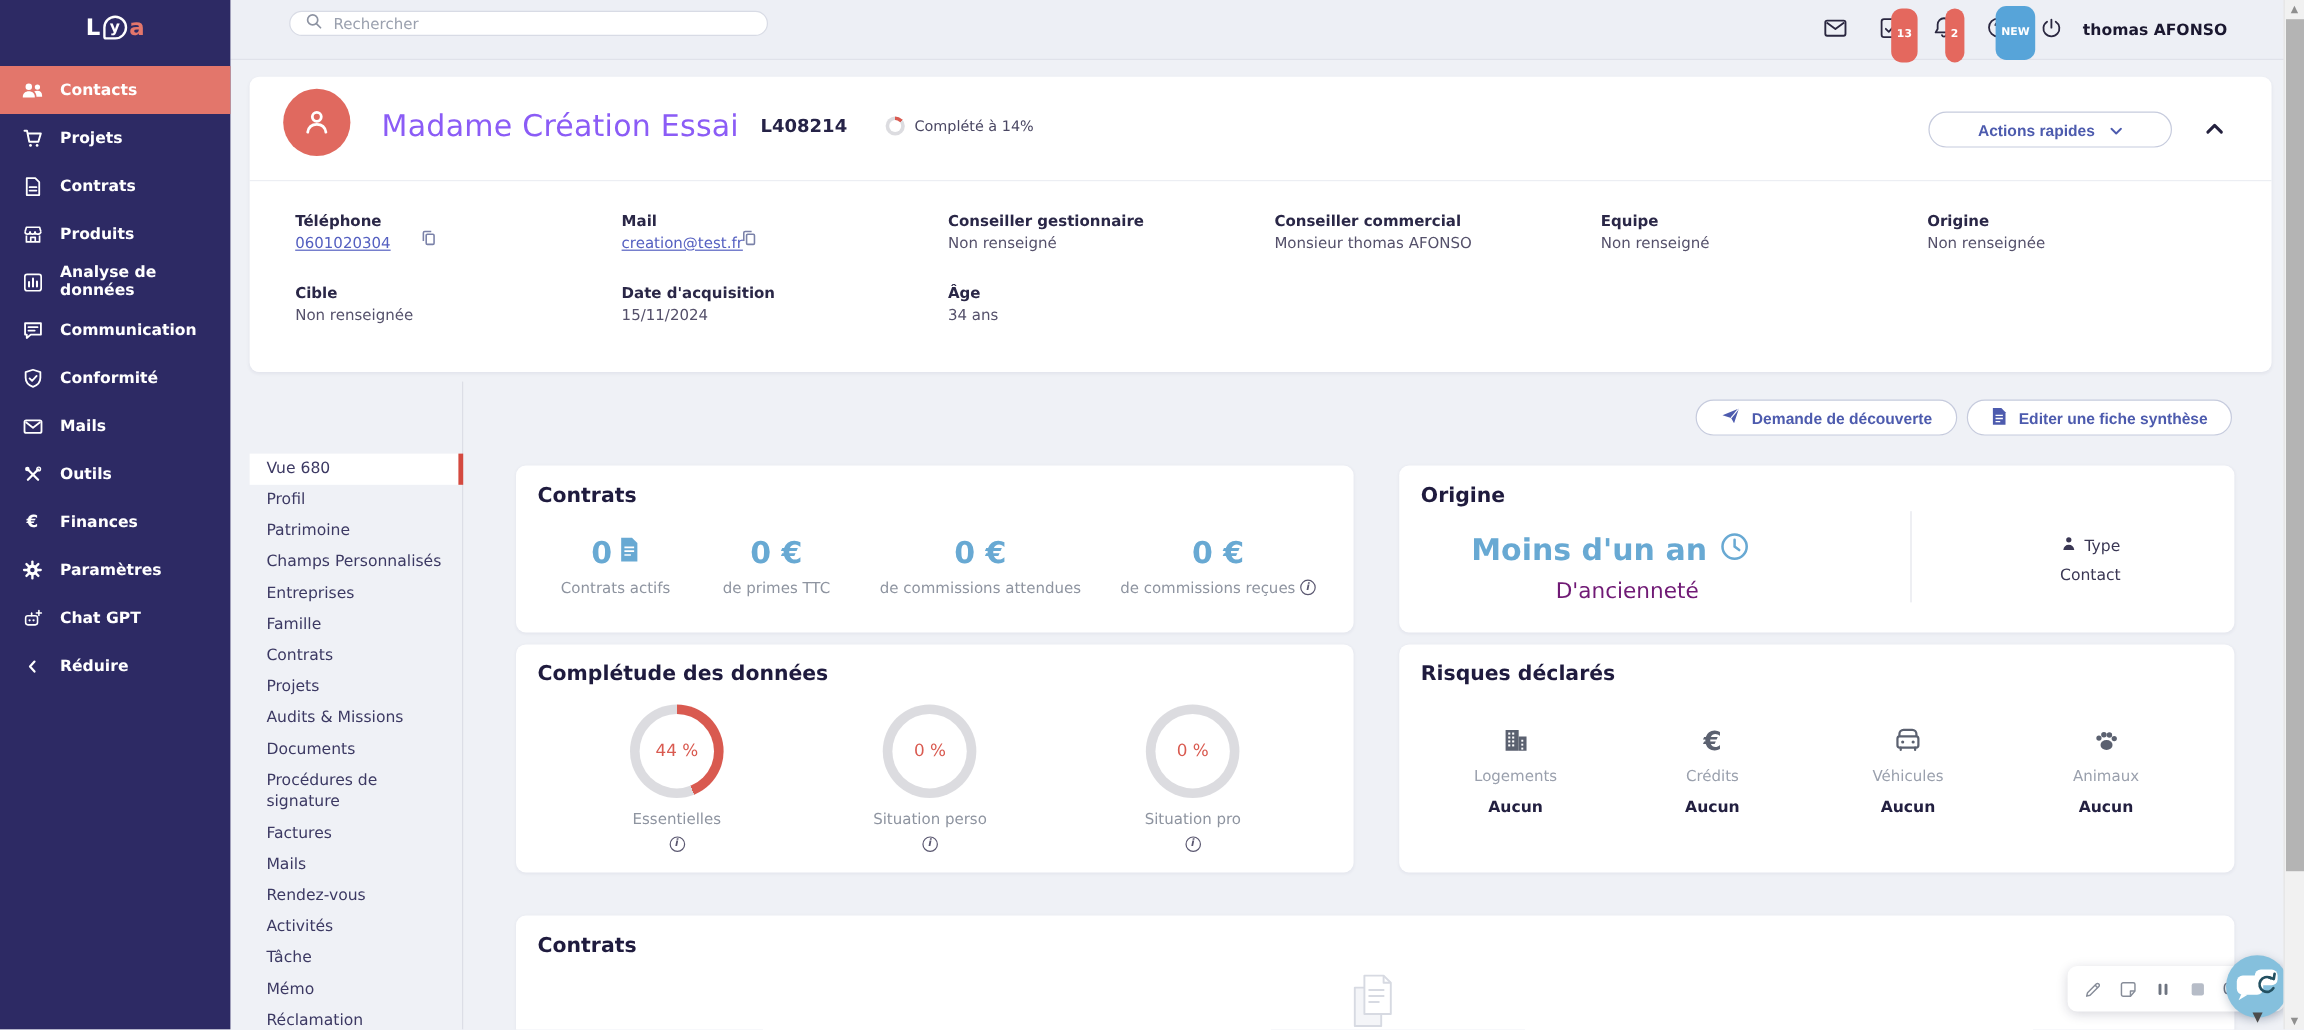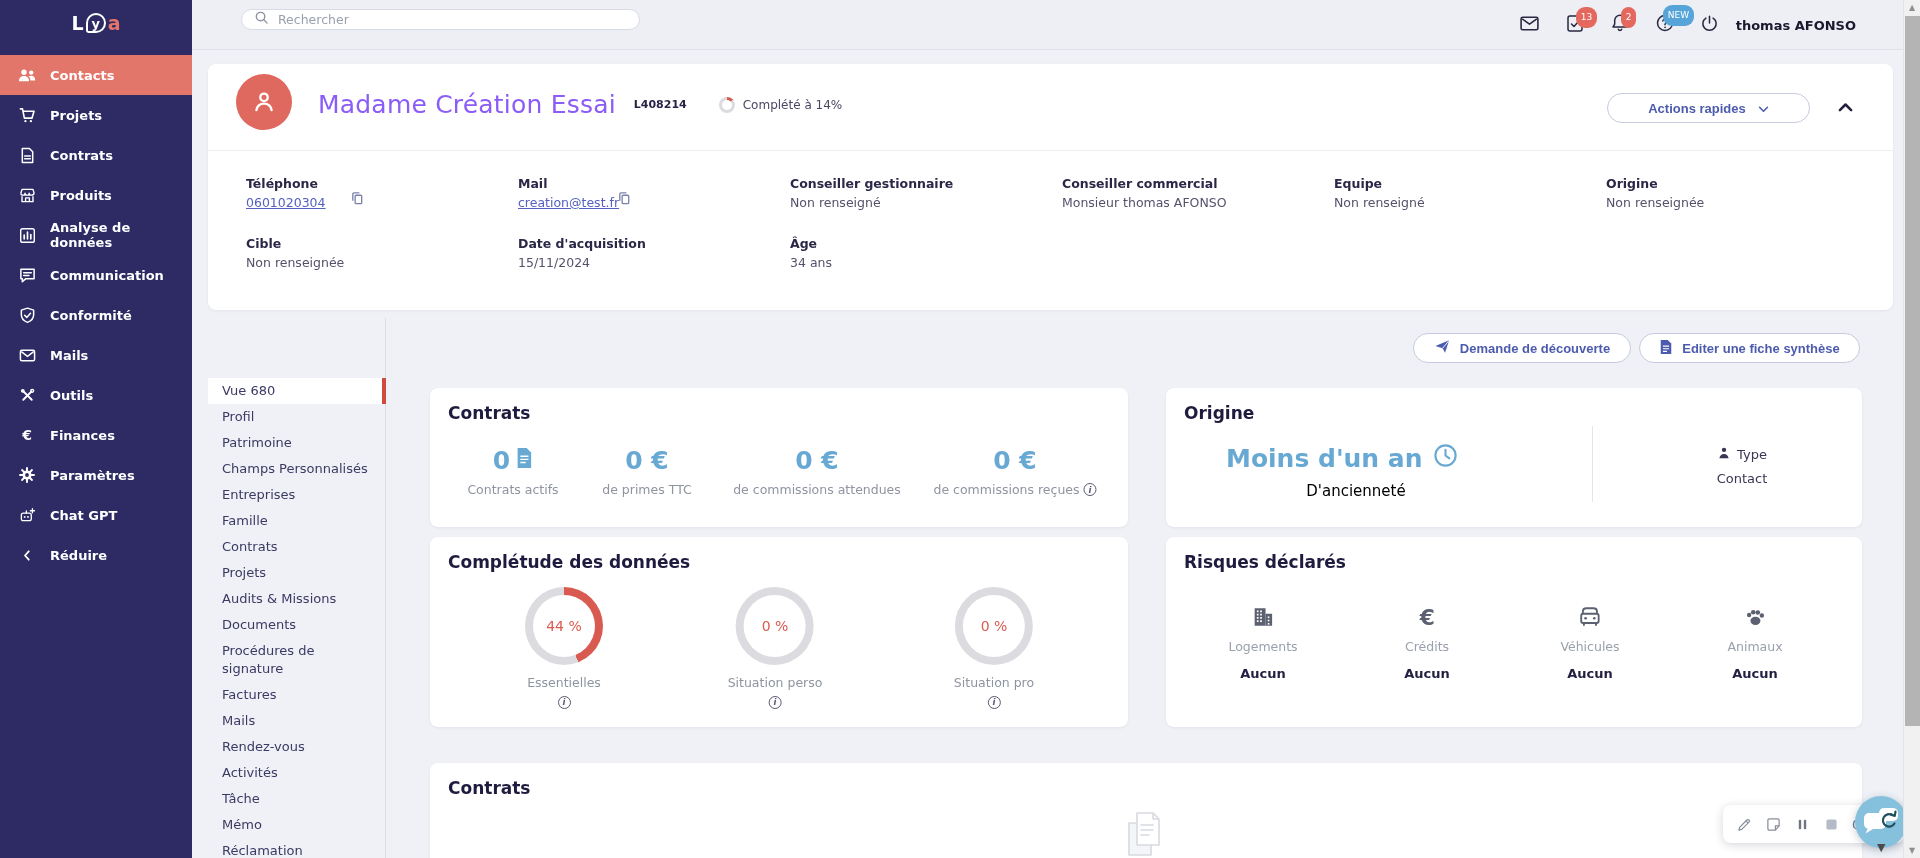--- a/index.html
+++ b/index.html
@@ -16,30 +16,30 @@
   .nav-item.active { background:#E3766B; }
   .nav-ic { width:20px; height:20px; flex:none; display:flex; align-items:center; justify-content:center; }
 
   
   .topbar { position:absolute; left:192px; top:0; width:1728px; height:50px; background:#EDEFF5; border-bottom:1px solid #E0E2EA; z-index:10; }
   .search { position:absolute; left:49px; top:9px; width:399px; height:21px; background:#fff; border:1px solid #D8DBE5; border-radius:14px; display:flex; align-items:center; gap:9px; padding:0 12px; }
   .search input { border:none; outline:none; flex:1; font-size:12.5px; color:#555; background:transparent; font-family:inherit; }
   .search input::placeholder { color:#9AA0AE; }
   .tb-right { position:absolute; right:64px; top:0; height:50px; display:flex; align-items:center; gap:23px; }
   .tb-icon { position:relative; width:22px; height:22px; display:flex; align-items:center; justify-content:center; cursor:pointer; }
-  .badge { position:absolute; top:-7px; left:12px; background:#E4685E; color:#fff; font-size:9px; font-weight:normal; padding:6px 5px; border-radius:9px; line-height:1; }
+  .badge { position:absolute; top:-7px; left:12px; background:#E4685E; color:#fff; font-size:9px; font-weight:bold; padding:18px 5px; border-radius:9px; line-height:1; }
   .badge.new { background:#57A4D9; left:9px; top:-9px; }
   .tb-user { font-size:13px; font-weight:bold; color:#1B1830; margin-left:-8px; cursor:pointer; }
 
   
   .header-card { position:absolute; left:208px; top:64px; width:1685px; height:246px; background:#fff; border-radius:8px; box-shadow:0 1px 3px rgba(40,35,90,.06); z-index:5; }
   .avatar { position:absolute; left:28px; top:10px; width:56px; height:56px; border-radius:50%; background:#E0695F; display:flex; align-items:center; justify-content:center; }
   .title-row { position:absolute; left:110px; top:26px; display:flex; align-items:center; gap:18px; }
   .contact-name { font-size:25px; font-weight:normal; color:#8b5cf6; letter-spacing:.2px; }
-  .contact-ref { font-size:11px; font-weight:bold; color:#262347; }
+  .contact-ref { font-size:15px; font-weight:bold; color:#262347; }
   .completion { display:flex; align-items:center; gap:8px; margin-left:14px; }
   .mini-ring { width:16px; height:16px; border-radius:50%; position:relative; }
   .mini-ring::after { content:""; position:absolute; inset:3px; background:#fff; border-radius:50%; }
   .completion-label { font-size:12px; color:#4A4763; }
   .actions-btn { position:absolute; right:83px; top:29px; width:203px; height:30px; border:1px solid #C6CBDD; border-radius:15px; background:#fff; display:flex; align-items:center; justify-content:center; gap:12px; color:#4D5BAE; font-size:13px; font-weight:bold; cursor:pointer; }
   .collapse-up { position:absolute; right:40px; top:33px; cursor:pointer; }
   .hdr-divider { position:absolute; left:0; right:0; top:86px; height:1px; background:#ECEEF3; }
   .field { position:absolute; }
   .f-label { font-size:12.5px; font-weight:bold; color:#2A2747; }
   .f-value { font-size:12.5px; color:#55516B; margin-top:4px; }
@@ -69,21 +69,21 @@
   #card-risques  { left:1166px; top:537px; width:696px; height:190px; }
   #card-contrats2 { left:430px; top:763px; width:1432px; height:120px; }
 
   .stat { position:absolute; top:58px; transform:translateX(-50%); text-align:center; }
   .stat-value { font-size:25px; font-weight:bold; color:#68A9D3; display:flex; align-items:center; justify-content:center; gap:5px; }
   .stat-label { font-size:12.5px; color:#8E94A0; margin-top:7px; white-space:nowrap; display:flex; align-items:center; gap:4px; justify-content:center; }
   .info-dot { display:inline-flex; width:13px; height:13px; border:1px solid #5A5770; border-radius:50%; color:#5A5770; font-size:8.5px; font-weight:bold; align-items:center; justify-content:center; font-style:italic; cursor:pointer; flex:none; }
 
   .orig-left { position:absolute; left:60px; top:55px; width:260px; text-align:center; }
   .orig-value { font-size:25px; font-weight:bold; color:#68A9D3; display:flex; align-items:center; justify-content:flex-start; gap:10px; }
-  .orig-sub { font-size:15px; color:#000000; margin-top:8px; }
+  .orig-sub { font-size:18px; color:#701a75; margin-top:8px; }
   .orig-vline { position:absolute; left:426px; top:38px; height:76px; width:1px; background:#E3E5EC; }
   .orig-type { position:absolute; left:516px; top:58px; width:120px; text-align:center; font-size:13px; color:#3A3754; }
   .orig-type .t-row { display:flex; align-items:center; justify-content:center; gap:6px; }
   .orig-type .t-val { margin-top:8px; }
 
   .donut-wrap { position:absolute; top:50px; transform:translateX(-50%); text-align:center; }
   .donut { width:78px; height:78px; border-radius:50%; position:relative; margin:0 auto; }
   .donut::after { content:""; position:absolute; inset:8px; background:#fff; border-radius:50%; }
   .donut-text { position:absolute; inset:0; display:flex; align-items:center; justify-content:center; z-index:1; font-size:14px; color:#D95A50; }
   .donut-label { font-size:12.5px; color:#8E94A0; margin-top:10px; }

